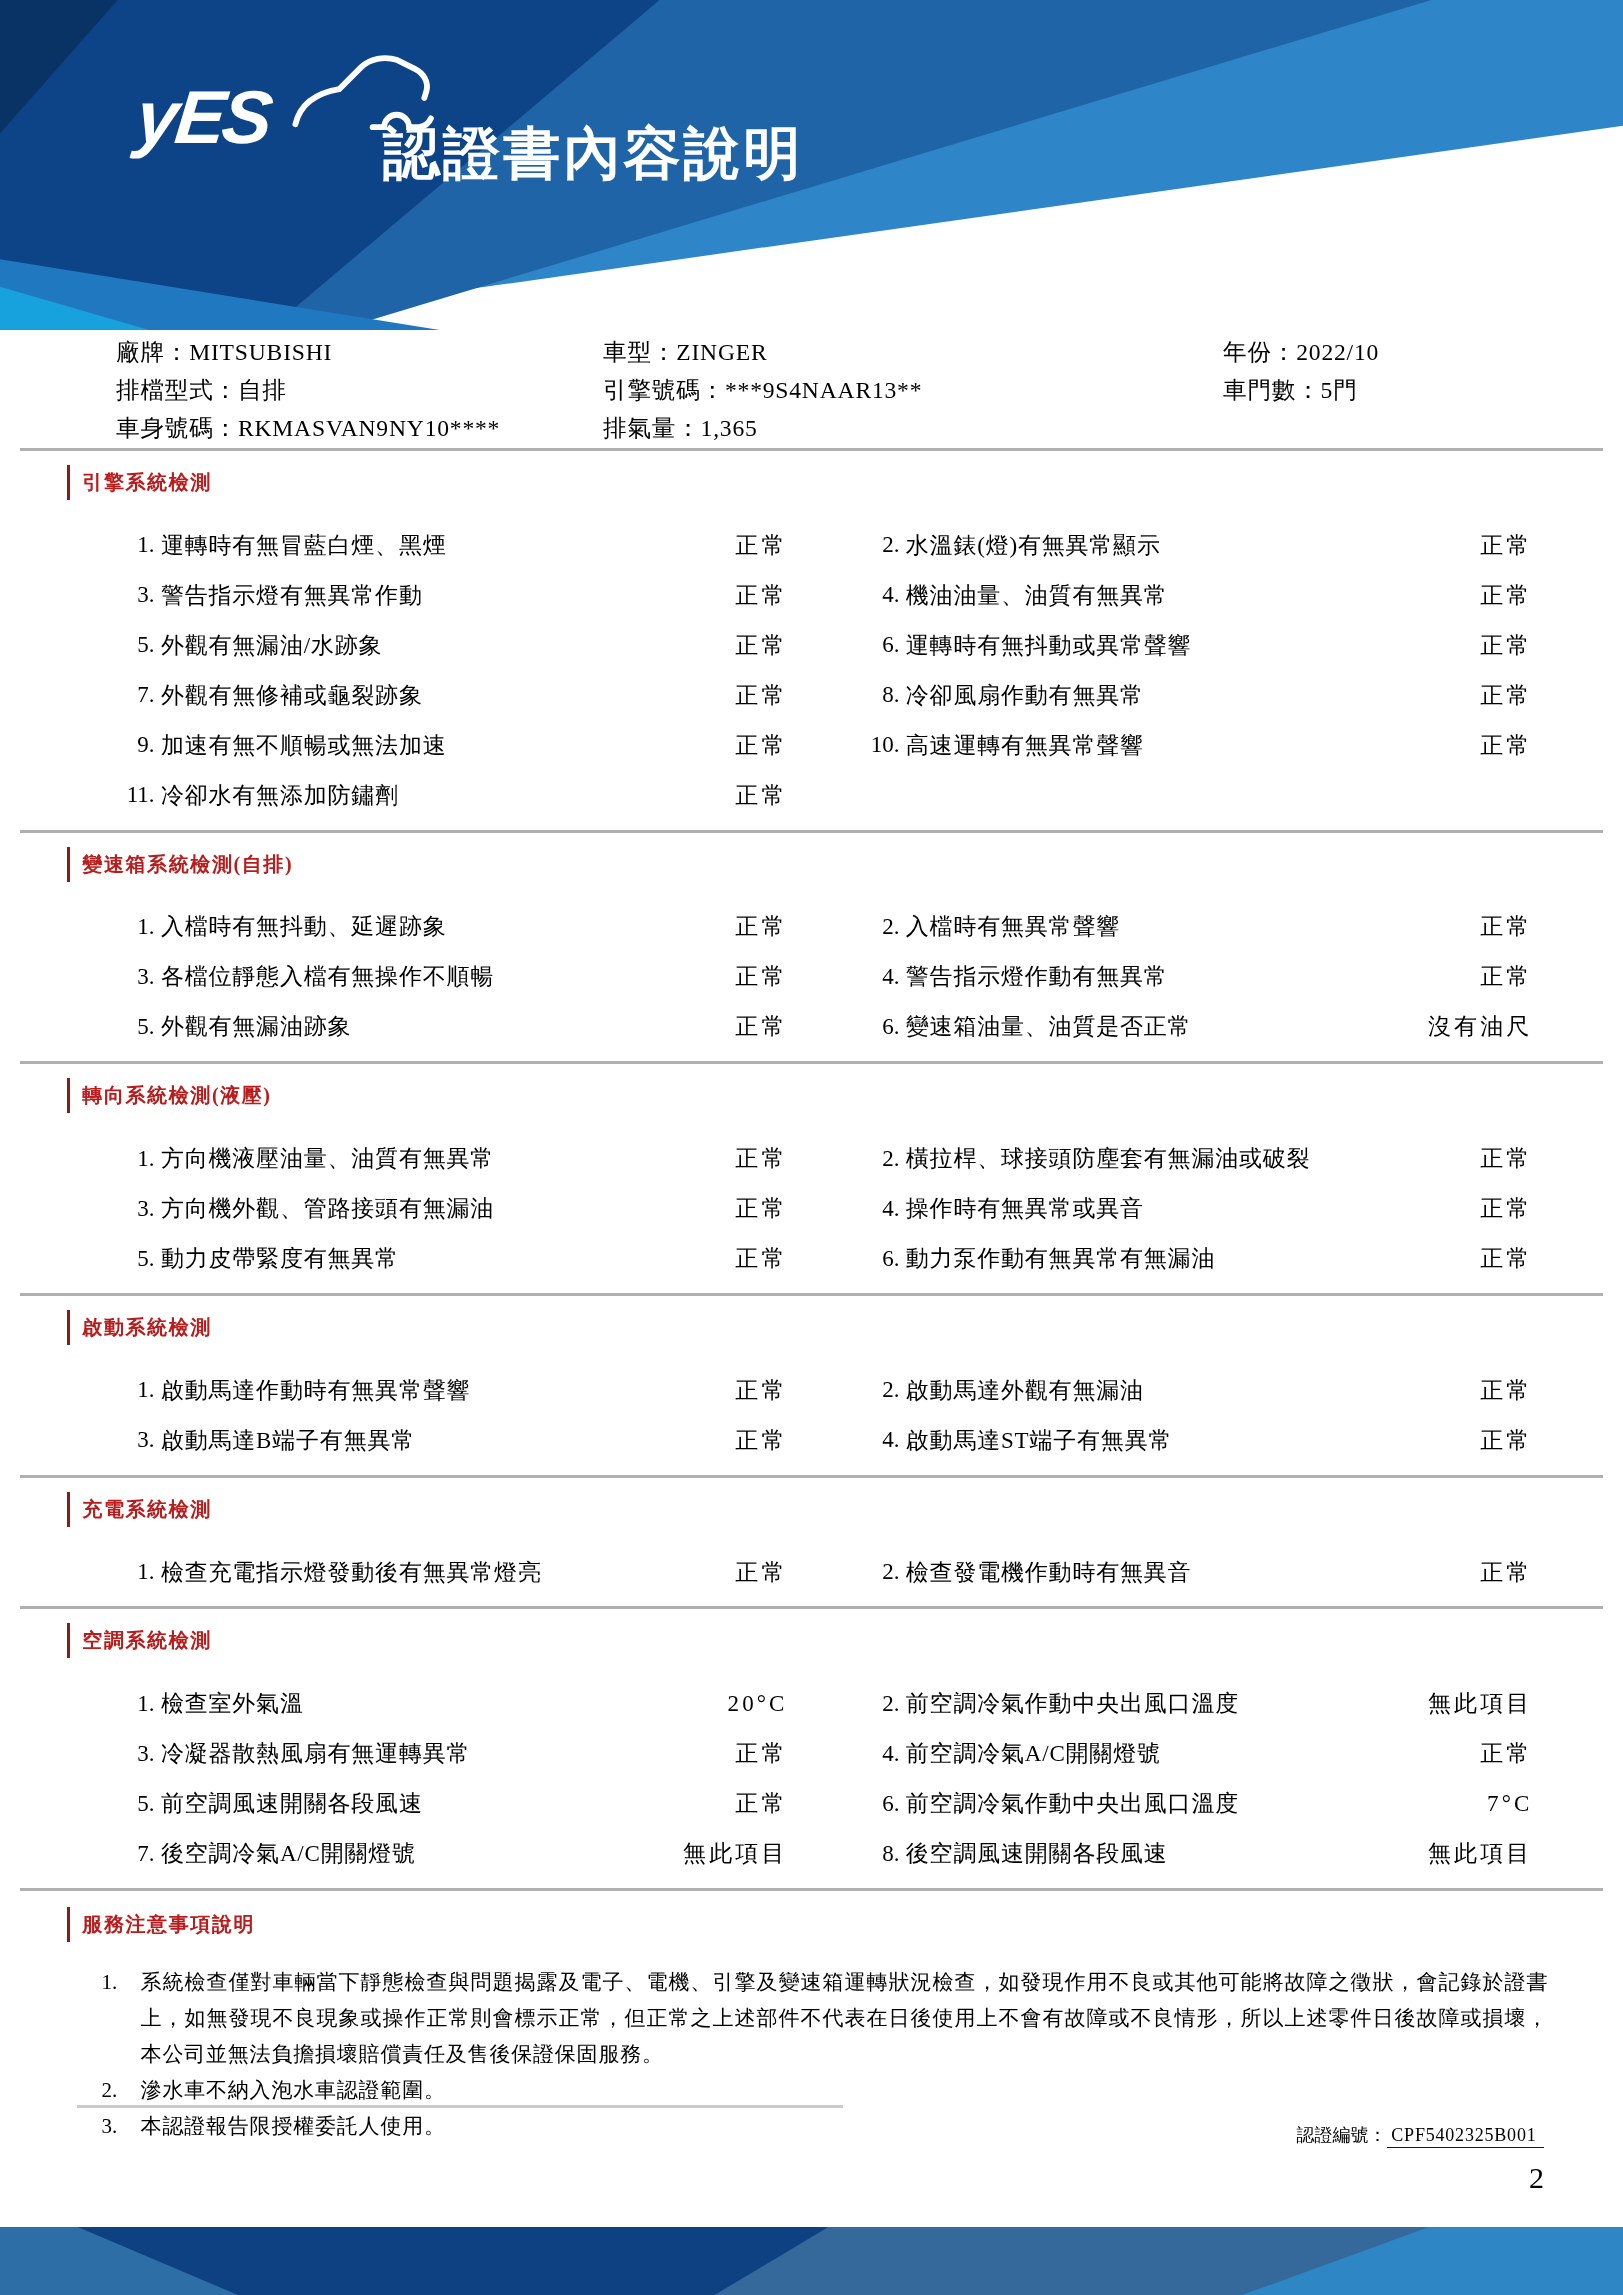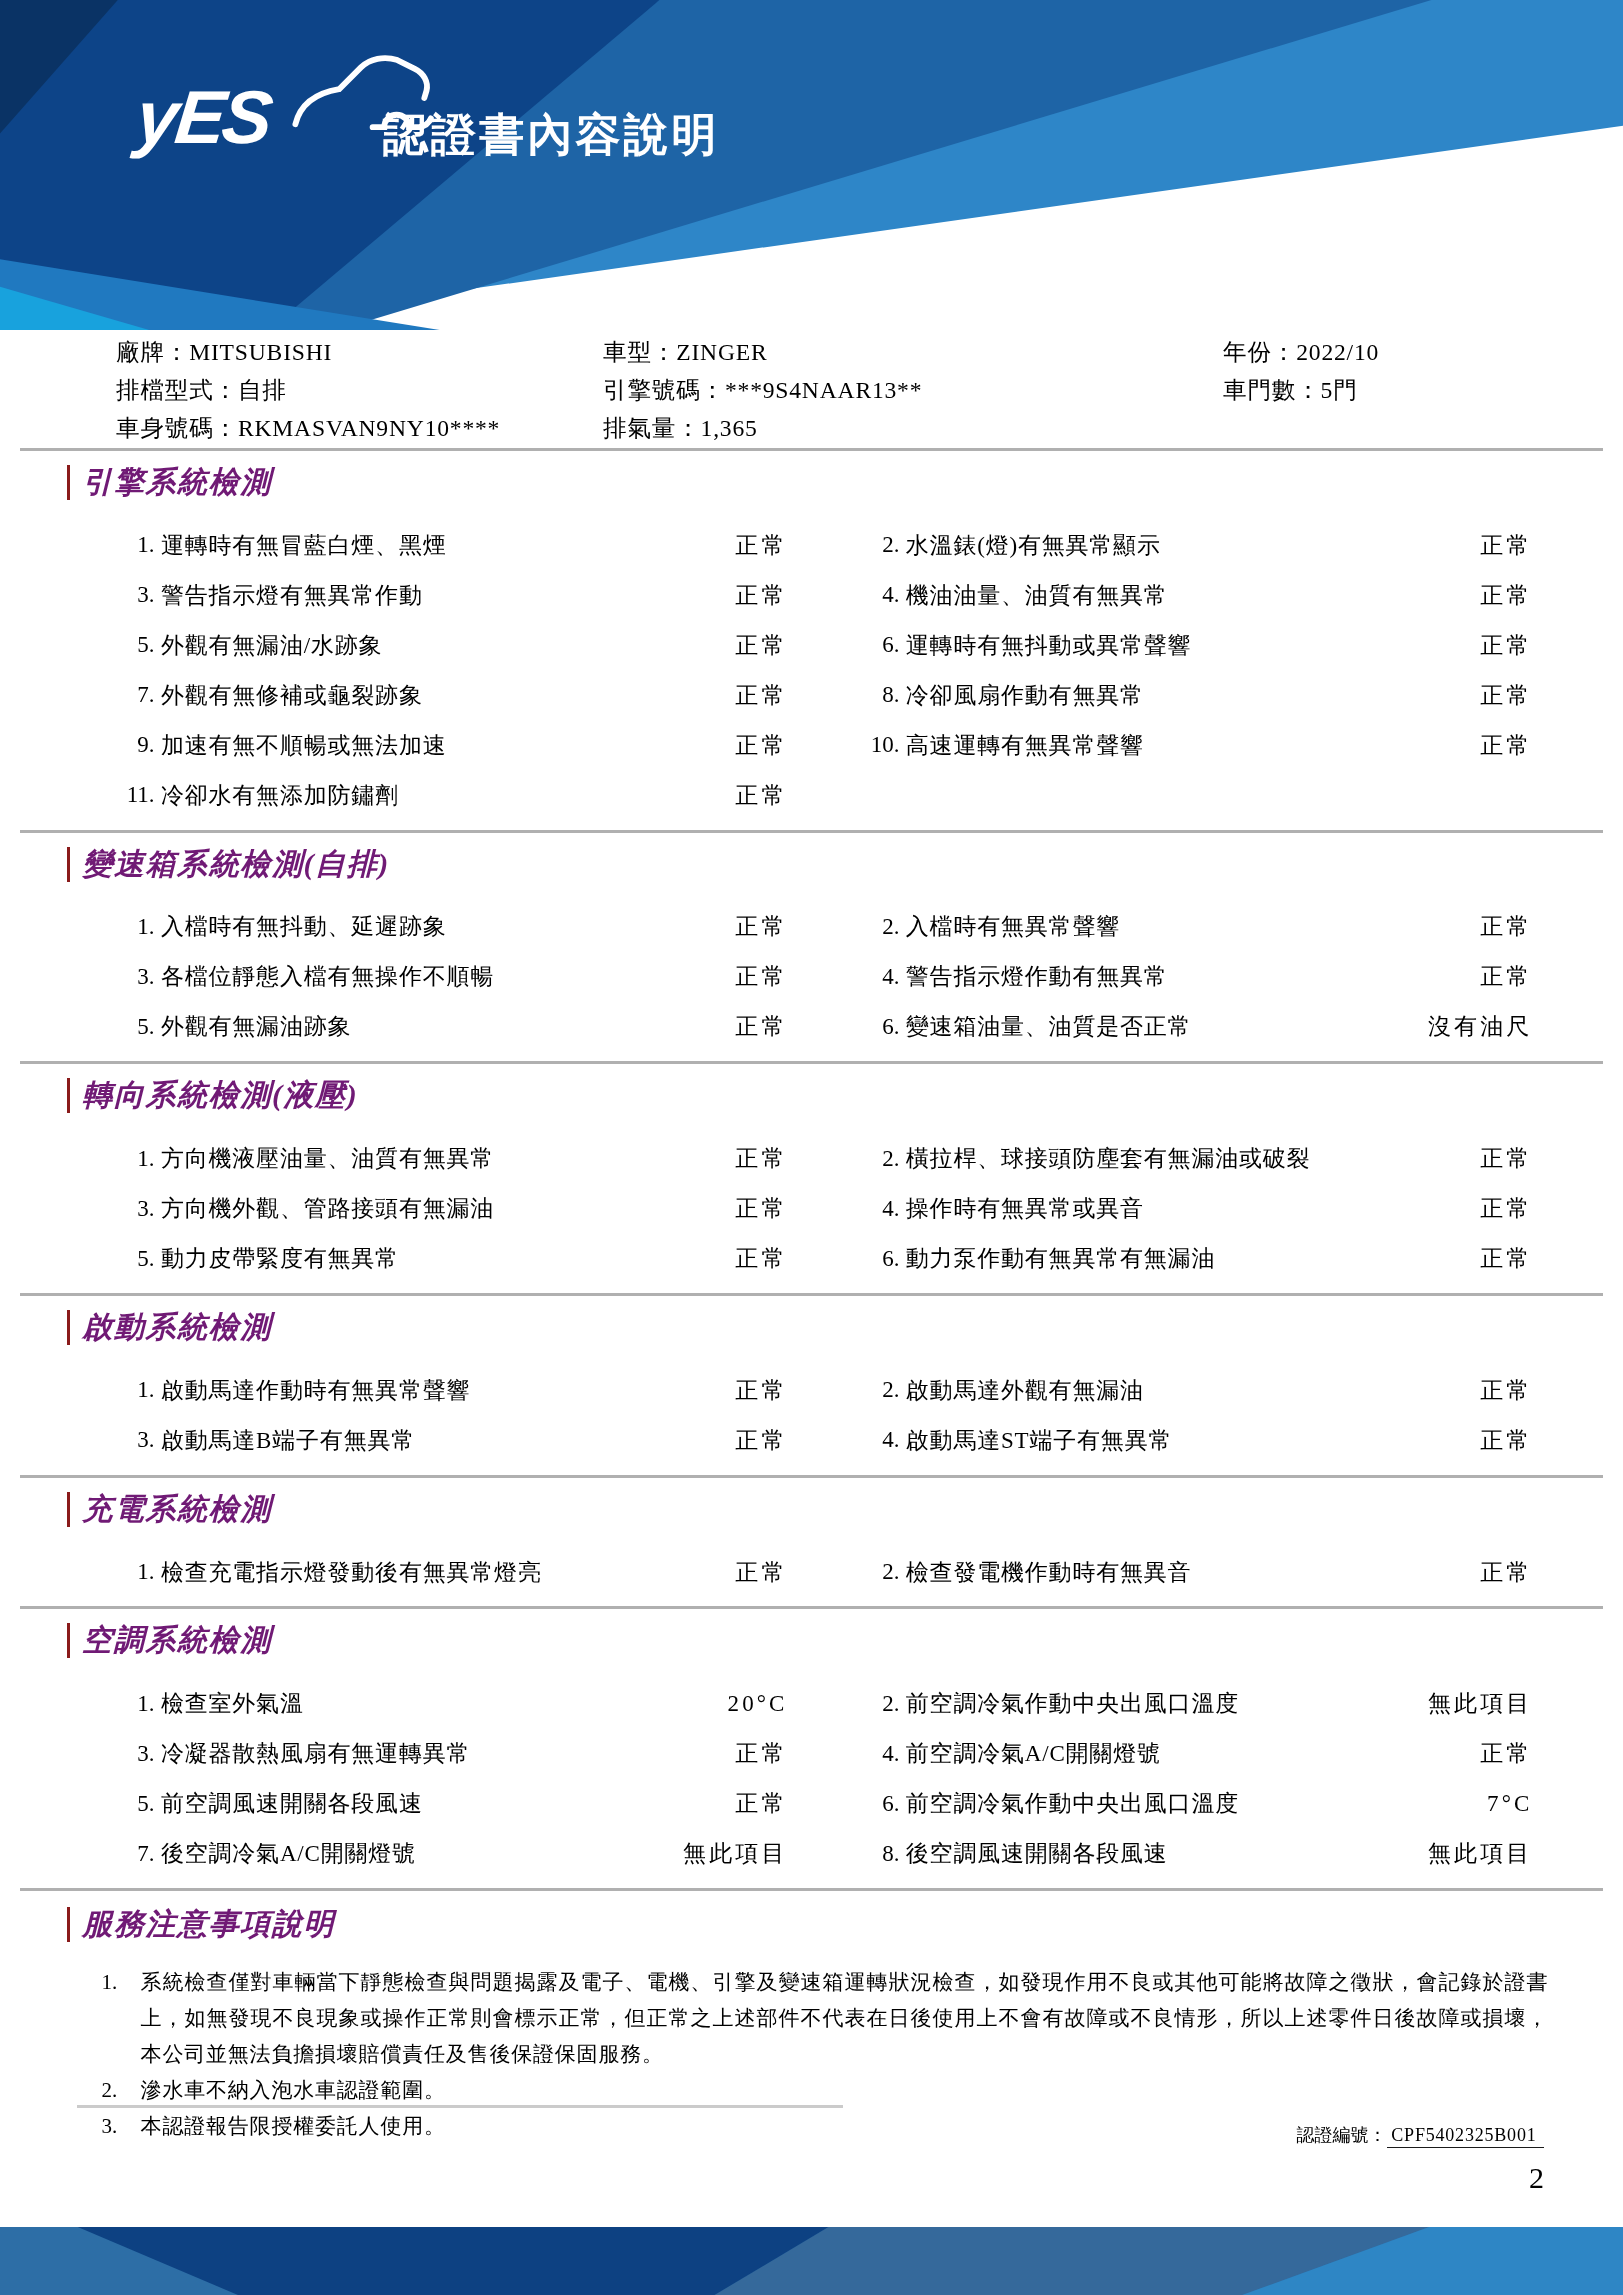--- a/index.html
+++ b/index.html
@@ -13,41 +13,41 @@
   .header-svg{position:absolute;top:0;left:0;width:100%;height:100%;}
   .logo-wrap{position:absolute;left:137px;top:80px;width:440px;height:173px;}
   .logo-text{
     position:absolute;left:0;top:0;
     font-family:"Liberation Sans","DejaVu Sans",sans-serif;
     font-style:italic;font-weight:800;font-size:75px;line-height:1;
     color:#fff;letter-spacing:-3.1px;transform:skewX(-6deg);
   }
   .car-icon{position:absolute;left:154px;top:-33px;width:153px;height:118px;}
   .page-title{
-    position:absolute;left:383px;top:110px;
+    position:absolute;left:383px;top:122px;
     font-family:"Liberation Sans","DejaVu Sans",sans-serif;
-    font-weight:800;font-size:45px;line-height:1.1;color:#fff;letter-spacing:3.1px;white-space:nowrap;
+    font-weight:800;font-size:57px;line-height:1.1;color:#fff;letter-spacing:3.1px;white-space:nowrap;
   }
   
   .vehicle-info{
     position:absolute;top:333px;left:0;width:1623px;box-sizing:border-box;
     padding-left:116px;padding-right:47px;
     display:grid;grid-template-columns:487px 620px 1fr;
   }
   .vi-cell{font-size:23.6px;line-height:38px;white-space:nowrap;}
   .vi-label{letter-spacing:0.8px;}
   .vi-value{letter-spacing:0.8px;}
   
   .body-flow{position:absolute;top:448px;left:0;width:1623px;}
   .sec,.notes{border-top:3.9px solid #b0b0b0;margin:0 19.6px;}
   .sec{padding:11px 0 9.4px 0;}
   .sec-title{display:flex;align-items:center;gap:12.6px;padding-left:47px;height:41px;}
   .sec-bar{width:3.1px;height:35px;background:#8a1b1b;flex:none;}
   .sec-title-text{
-    color:#701a75;font-size:30px;font-weight:600;letter-spacing:1.6px;white-space:nowrap;font-style:italic;
+    color:#b91c1c;font-size:20px;font-weight:600;letter-spacing:1.6px;white-space:nowrap;
   }
   .items{
     display:grid;grid-template-columns:1fr 1fr;column-gap:71px;
     padding:17.3px 71px 0 94px;
   }
   .item{display:flex;align-items:center;height:50px;font-size:23px;white-space:nowrap;}
   .item .no{width:41px;flex:none;text-align:right;}
   .item .txt{margin-left:6.3px;letter-spacing:0.8px;}
   .item .val{margin-left:auto;letter-spacing:3.1px;text-align:right;}
   

